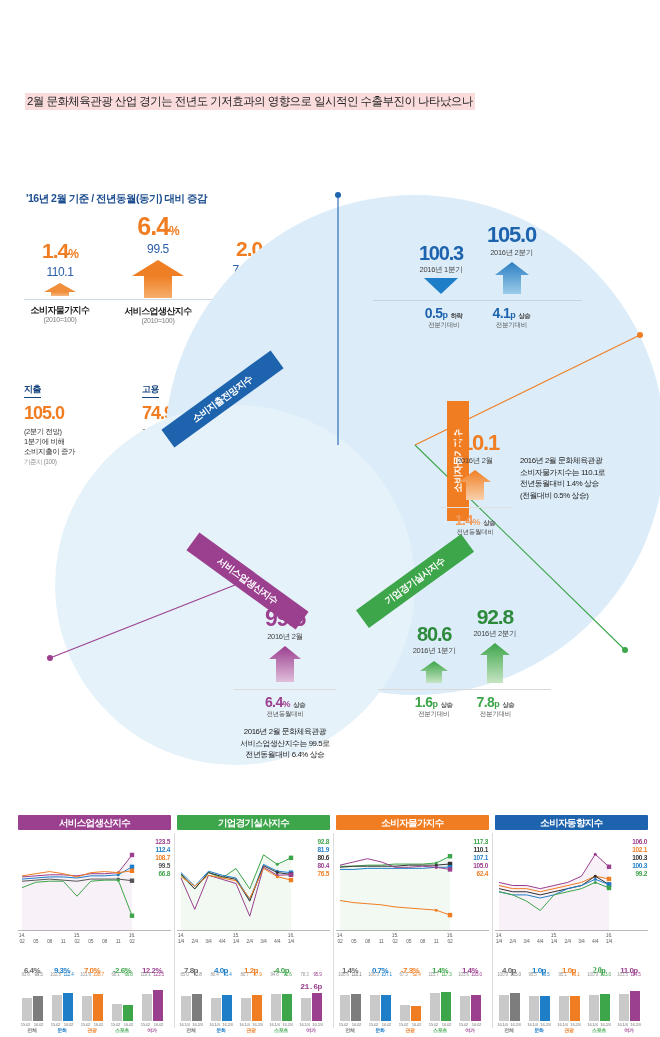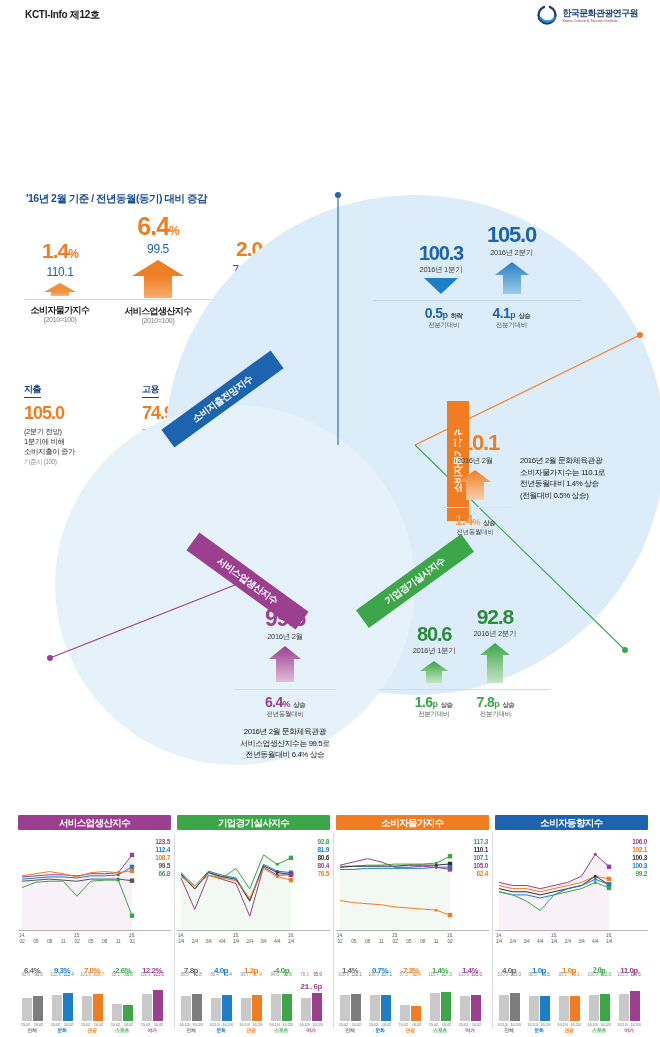--- a/index.html
+++ b/index.html
@@ -89,37 +89,22 @@
   .bg-x { position:absolute; bottom:6px; width:100%; display:flex; justify-content:center; gap:1px; }
   .bg-x span { width:12px; text-align:center; font-size:4.2px; color:#777; letter-spacing:-0.2px;}
   .bg-name { position:absolute; bottom:0px; width:100%; text-align:center; font-size:5px; font-weight:bold; letter-spacing:-0.3px;}
   .panel-sep { position:absolute; right:-4px; top:18px; width:1px; height:195px; background:#dcdcdc;}
 </style>
 </head>
 <body>
 
 <div class="page">
 
-  <div class="header">
-    <div class="kcti">KCTI-Info 제12호</div>
-    <div class="logo-wrap">
-      <div class="logo-mark">
-        <svg width="22" height="22" viewBox="0 0 22 22">
-          <circle cx="11" cy="11" r="8.5" fill="none" stroke="#1b3f72" stroke-width="2.4"></circle>
-          <path d="M4 13 A8.5 8.5 0 0 0 19 13" fill="none" stroke="#2b8fd0" stroke-width="2.4"></path>
-          <rect x="9" y="0" width="4" height="6" fill="#fff"></rect>
-        </svg>
-      </div>
-      <div>
-        <div class="logo-text-k">한국문화관광연구원</div>
-        <div class="logo-text-e">Korea Culture &amp; Tourism Institute</div>
-      </div>
-    </div>
-  </div>
-
+
+  <div class="sub1">2월 문화체육관광 산업 경기는 전년도 기저효과의 영향으로 일시적인 수출부진이 나타났으나</div>
 
   <div class="seg-title">'16년 2월 기준 / 전년동월(동기) 대비 증감</div>
 
   <div class="kpi" style="left:14px; top:240px; width:92px;">
     <div class="big"><span>1.4</span><span class="pct">%</span></div>
     <div class="val">110.1</div>
     <div class="house" style="--hw:16px; --rh:9px; --bh:4px; --c1:#f08f3c; --c2:#f6b97e; margin-top:4px;">
       <div class="roof"></div>
         <div class="body"></div>
     </div>

